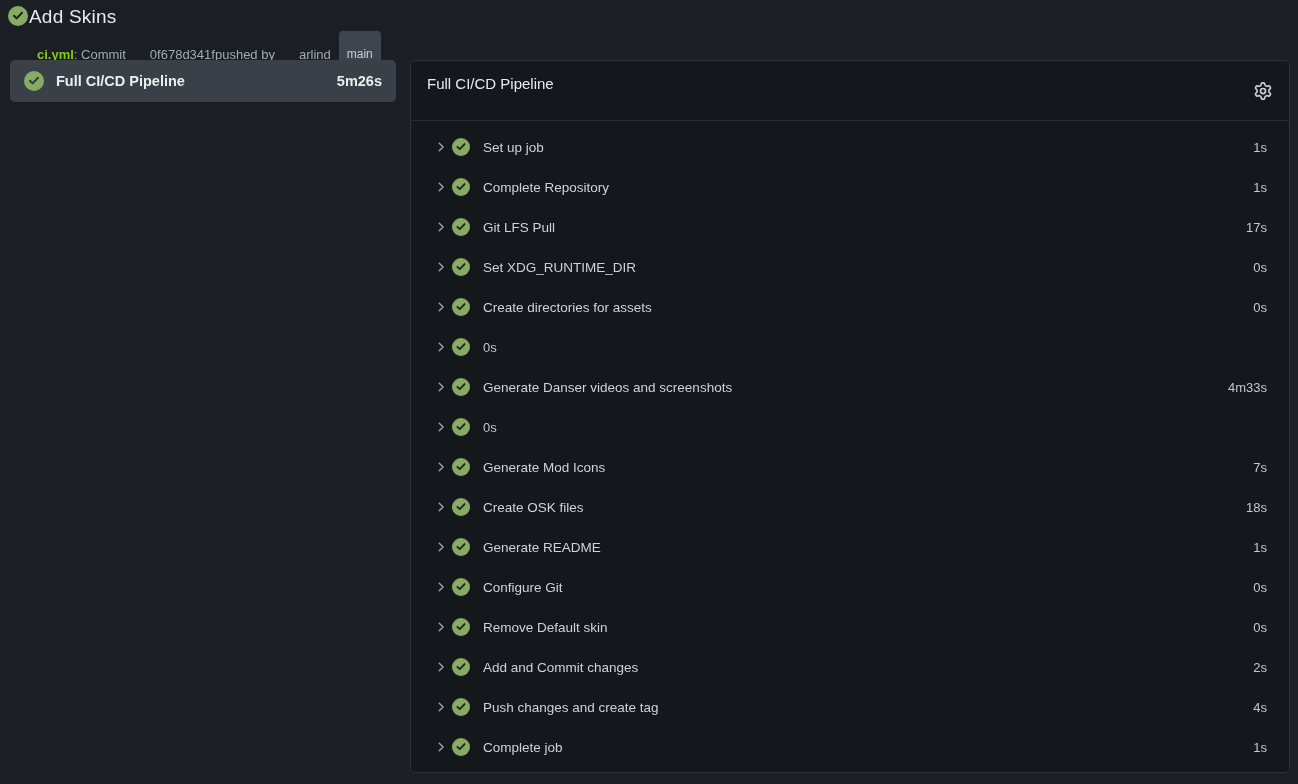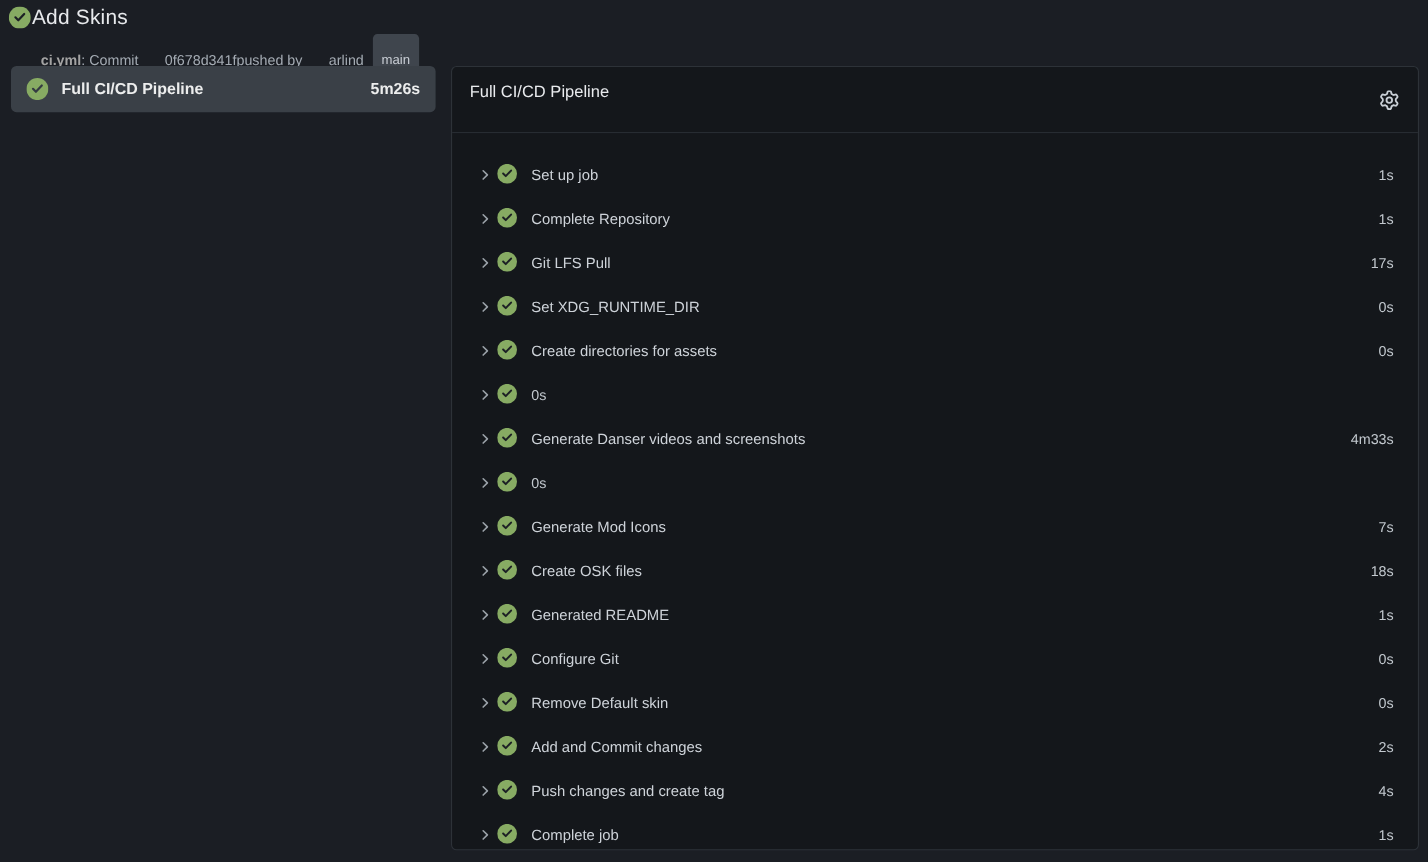--- a/index.html
+++ b/index.html
@@ -24,21 +24,21 @@
     background:var(--page-bg);
     font-family:"Liberation Sans","DejaVu Sans",sans-serif;
     color:var(--text-primary);
     position:relative;
   }
   
   .run-header{position:absolute;left:8px;top:6px;}
   .run-title-row{display:flex;align-items:flex-start;gap:1px;}
   .run-title{font-size:19px;font-weight:500;color:#e7e9ec;letter-spacing:.2px;}
   .run-subtitle{margin-left:29px;margin-top:3px;display:flex;align-items:center;font-size:13px;color:var(--text-secondary);}
-  .run-subtitle .wf-file{font-weight:700;color:#a3a3a3;}
+  .run-subtitle .wf-file{font-weight:700;color:#84cc16;}
   .run-subtitle .link{color:var(--text-secondary);text-decoration:none;cursor:pointer;margin-left:24px;}
   .branch-badge{
     margin-left:8px;background:var(--badge-bg);color:#c9ced5;
     font-size:12px;padding:16px 8px;border-radius:4px;line-height:15px;cursor:pointer;
   }
   
   .job-item{
     position:absolute;left:10px;top:60px;width:386px;height:42px;
     background:var(--sidebar-item-bg);border-radius:5px;
     display:flex;align-items:center;padding:0 14px;gap:12px;cursor:pointer;
@@ -57,21 +57,21 @@
   }
   .panel-title{font-size:15px;font-weight:500;color:#e9ebee;line-height:20px;}
   .panel-status{font-size:12px;color:#9aa0a8;line-height:16px;margin-top:1px;}
   .gear-btn{
     position:absolute;right:16px;top:20px;width:20px;height:20px;
     color:var(--gear);cursor:pointer;background:none;border:none;display:flex;
     align-items:center;justify-content:center;
   }
   .steps-list{padding:6px 0 4px;flex:1;}
   .step-row{
-    height:40px;display:flex;align-items:flex-end;
+    height:40px;display:flex;align-items:center;
     padding:0 22px 0 23px;cursor:pointer;
   }
   .step-chevron{width:16px;height:16px;color:var(--chevron);flex:none;display:flex;align-items:center;}
   .step-check{margin-left:2px;margin-right:13px;flex:none;display:flex;align-items:center;}
   .step-name{flex:1;font-size:13.5px;color:var(--text-step);}
   .step-duration{font-size:13px;color:var(--text-duration);}
   .icon-svg{display:block;}
 </style>
 </head>
 <body>
@@ -282,21 +282,21 @@
           <svg class="icon-svg" width="14" height="14" viewBox="0 0 16 16">
             <path d="M6 3.7 L10.4 8 L6 12.3" fill="none" stroke="currentColor" stroke-width="1.7" stroke-linecap="round" stroke-linejoin="round"></path>
           </svg>
         </span>
         <span class="step-check">
           <svg class="icon-svg" width="18" height="18" viewBox="0 0 16 16">
             <circle cx="8" cy="8" r="8" fill="var(--success-green)"></circle>
             <path d="M11.2 5.4 L6.9 9.9 L4.8 7.8" fill="none" stroke="var(--check-dark)" stroke-width="1.6" stroke-linecap="round" stroke-linejoin="round"></path>
           </svg>
         </span>
-        <span class="step-name">Generated README</span>
+        <span class="step-name">Generate README</span>
         <span class="step-duration">1s</span>
       </div>
 
       <div class="step-row">
         <span class="step-chevron">
           <svg class="icon-svg" width="14" height="14" viewBox="0 0 16 16">
             <path d="M6 3.7 L10.4 8 L6 12.3" fill="none" stroke="currentColor" stroke-width="1.7" stroke-linecap="round" stroke-linejoin="round"></path>
           </svg>
         </span>
         <span class="step-check">

